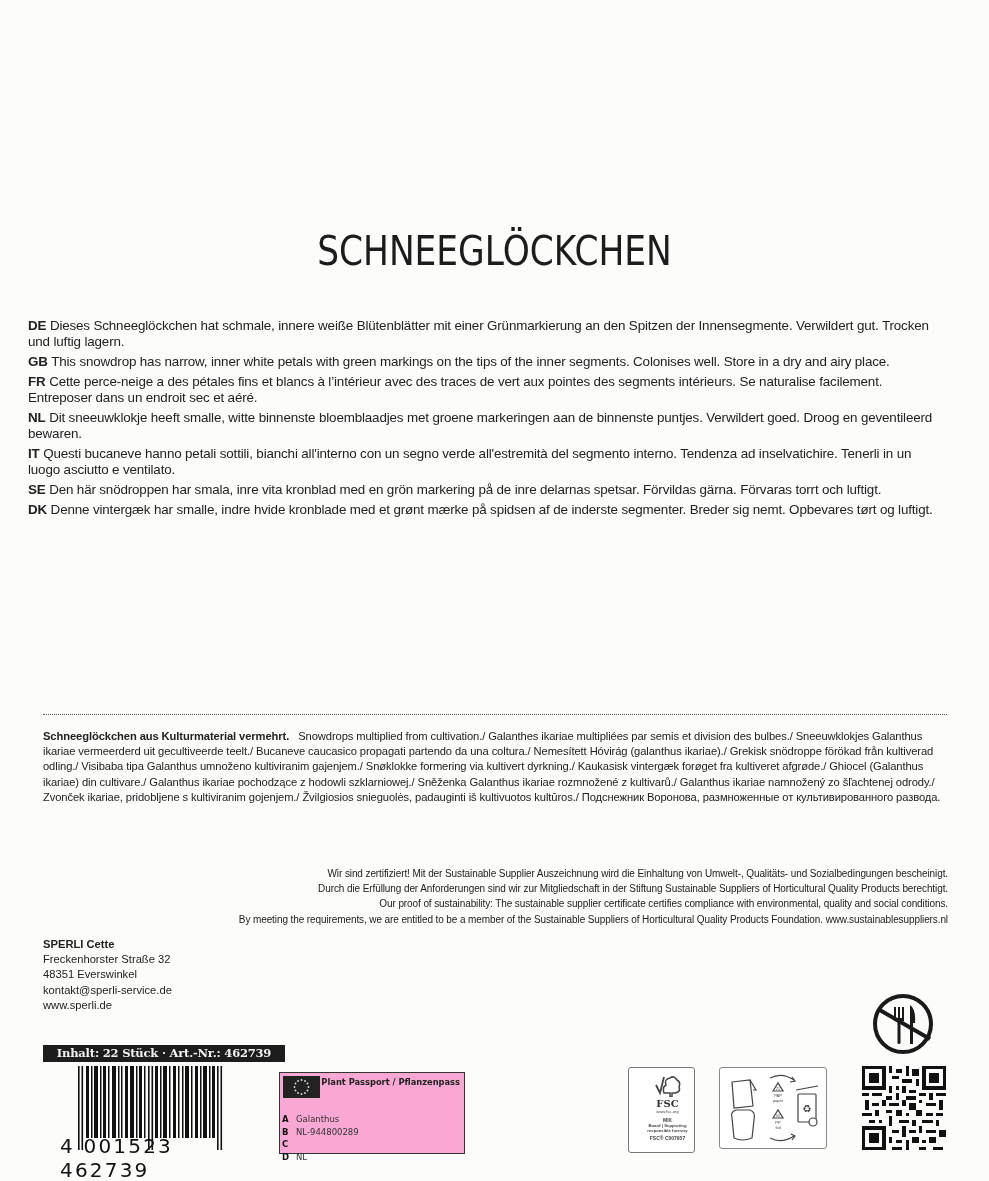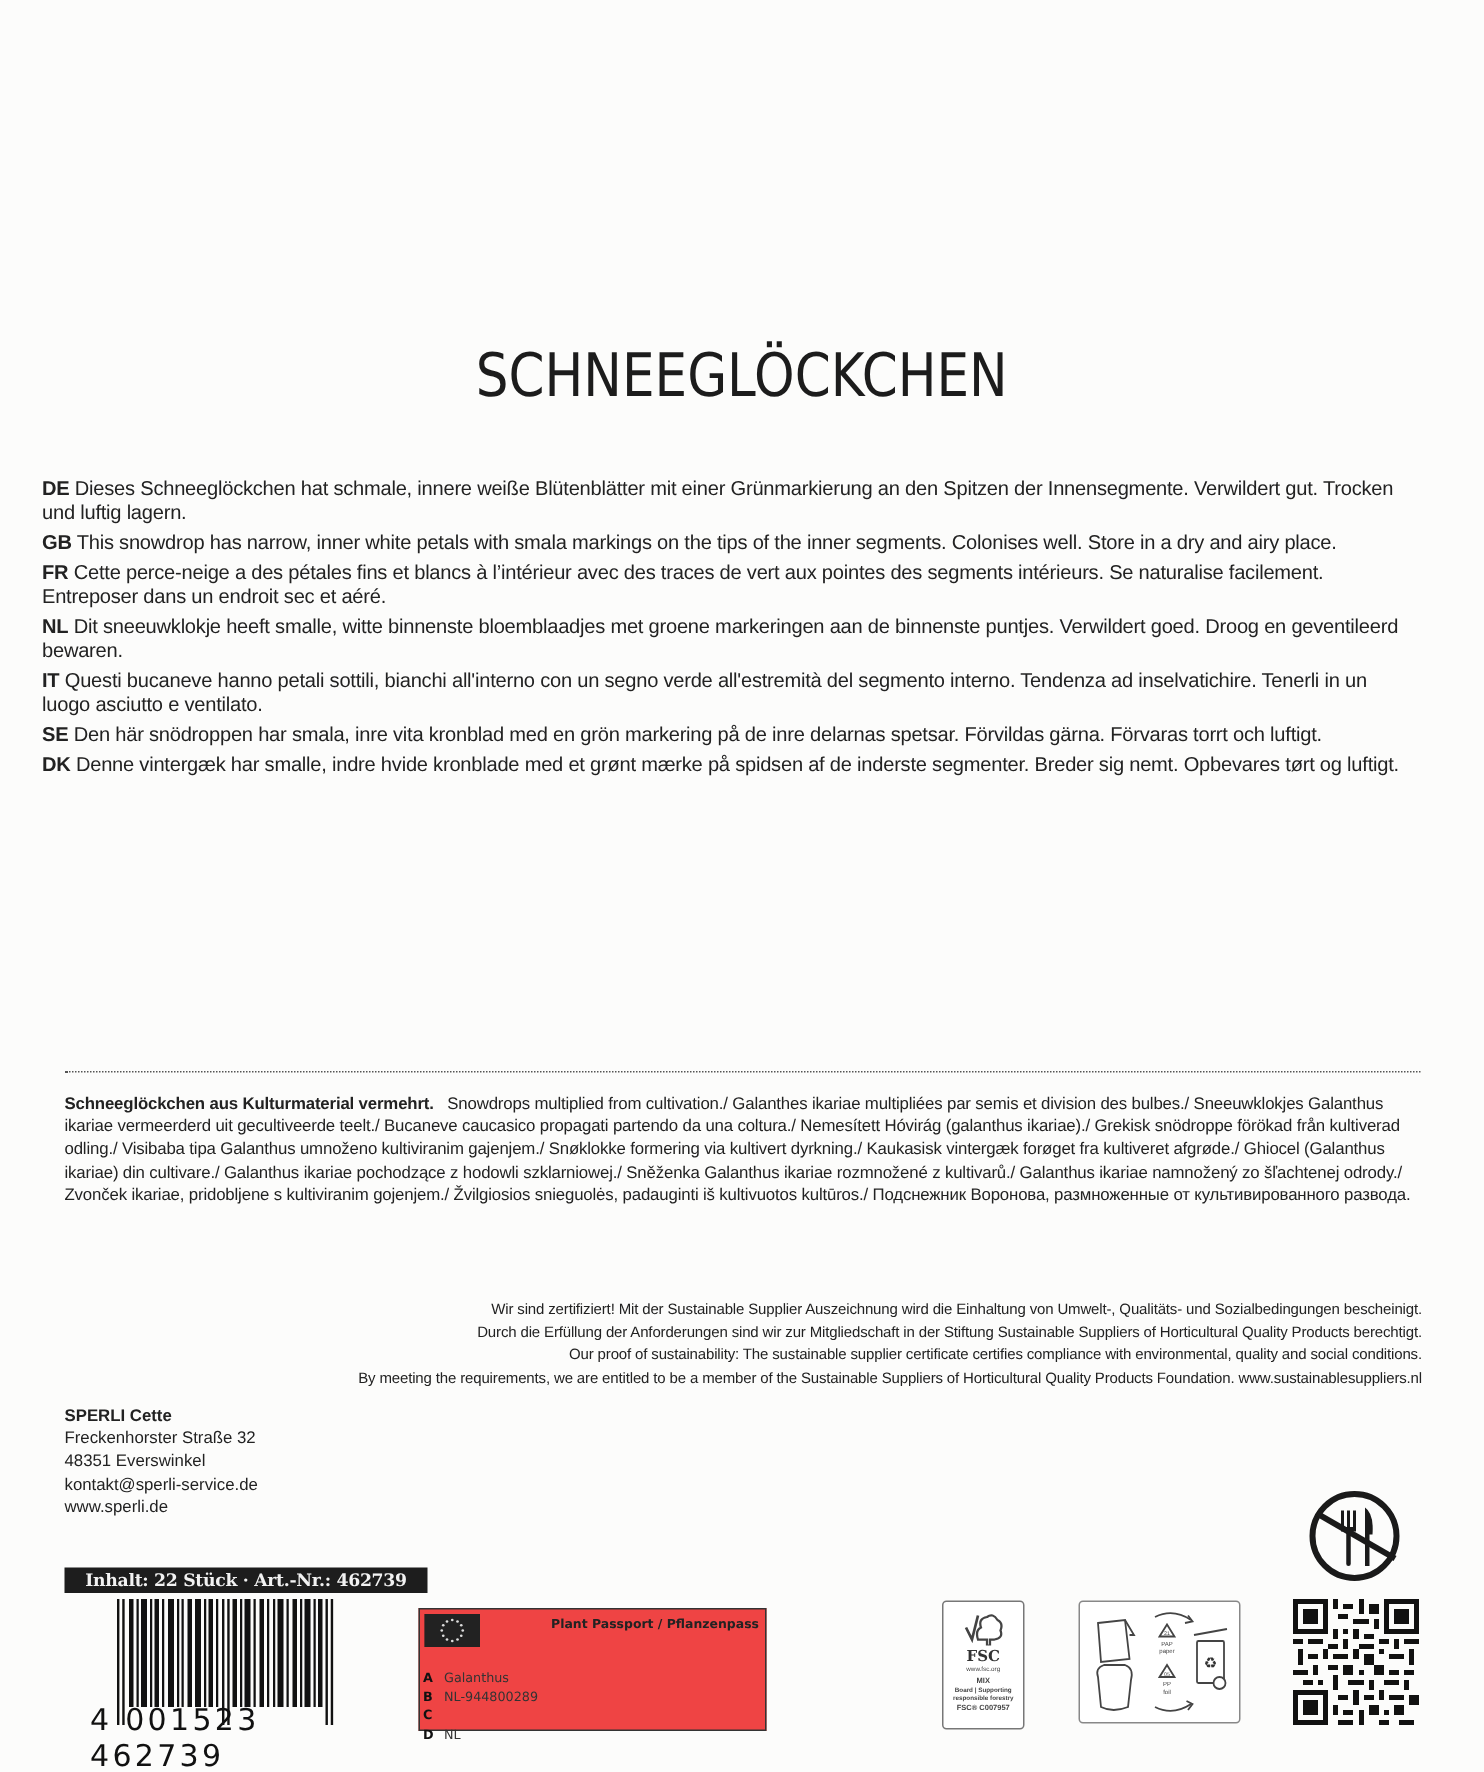--- a/index.html
+++ b/index.html
@@ -65,58 +65,58 @@
     position: absolute; left: 58px; top: 1066px; width: 182px; height: 88px;
   }
   .barcode-digits {
     position: absolute; left: 60px; top: 1134px; width: 180px;
     font-family: "DejaVu Sans", sans-serif; font-size: 20px;
     letter-spacing: 2.2px; color: #111;
     background: transparent;
   }
   .passport {
     position: absolute; left: 279px; top: 1072px; width: 184px; height: 80px;
-    border: 1.5px solid #333; background: #ef4444;
-    font-family: "DejaVu Sans", sans-serif; font-size: 8.5px; color: #333; padding-left: 46px;
+    border: 1.5px solid #333; background: #f9a8d4;
+    font-family: "DejaVu Sans", sans-serif; font-size: 8.5px; color: #333;
   }
   .passport .flag {
     position: absolute; left: 3px; top: 3px; width: 37px; height: 22px; background: #222;
   }
   .passport .ptitle {
     position: absolute; right: 4px; top: 4px; font-weight: bold; font-size: 8.3px; color: #222;
     white-space: nowrap;
   }
   .passport .rows { position: absolute; left: 2px; top: 40px; }
   .passport .row { height: 12.5px; line-height: 12.5px; white-space: nowrap; }
   .passport .row .k { display: inline-block; width: 14px; font-weight: bold; color: #111; }
   .fsc {
     position: absolute; left: 628px; top: 1067px; width: 53px; height: 84px;
     border: 1.2px solid #777; border-radius: 3px; background: #fff;
-    font-family: "Liberation Sans", sans-serif; color: #444; text-align: center;
+    font-family: "Liberation Sans", sans-serif; color: #444; text-align: center; padding-left: 12px;
   }
   .fsc .tree { margin-top: 5px; }
   .fsc .logo { font-family: "DejaVu Serif", serif; font-weight: bold; font-size: 10px; line-height: 10px; margin-top: -2px; color: #333; }
   .fsc .small { font-size: 4.2px; line-height: 5px; }
   .fsc .mix { font-size: 5px; margin-top: 3px; font-weight: bold; }
   .fsc .code { font-size: 5px; font-weight: bold; margin-top: 2px; }
   .recycle {
     position: absolute; left: 719px; top: 1067px; width: 106px; height: 80px;
     border: 1.2px solid #888; border-radius: 3px; background: #fff;
   }
   .nofood { position: absolute; left: 870px; top: 991px; width: 66px; height: 66px; }
   .qr { position: absolute; left: 862px; top: 1066px; width: 84px; height: 84px; }
 </style>
 </head>
 <body>
 
 <div class="title">SCHNEEGLÖCKCHEN</div>
 
 <div class="desc">
   <p><b>DE</b><span> Dieses Schneeglöckchen hat schmale, innere weiße Blütenblätter mit einer Grünmarkierung an den Spitzen der Innensegmente. Verwildert gut. Trocken und luftig lagern.</span></p>
-  <p><b>GB</b><span> This snowdrop has narrow, inner white petals with smala markings on the tips of the inner segments. Colonises well. Store in a dry and airy place.</span></p>
+  <p><b>GB</b><span> This snowdrop has narrow, inner white petals with green markings on the tips of the inner segments. Colonises well. Store in a dry and airy place.</span></p>
   <p><b>FR</b><span> Cette perce-neige a des pétales fins et blancs à l’intérieur avec des traces de vert aux pointes des segments intérieurs. Se naturalise facilement. Entreposer dans un endroit sec et aéré.</span></p>
   <p><b>NL</b><span> Dit sneeuwklokje heeft smalle, witte binnenste bloemblaadjes met groene markeringen aan de binnenste puntjes. Verwildert goed. Droog en geventileerd bewaren.</span></p>
   <p><b>IT</b><span> Questi bucaneve hanno petali sottili, bianchi all'interno con un segno verde all'estremità del segmento interno. Tendenza ad inselvatichire. Tenerli in un luogo asciutto e ventilato.</span></p>
   <p><b>SE</b><span> Den här snödroppen har smala, inre vita kronblad med en grön markering på de inre delarnas spetsar. Förvildas gärna. Förvaras torrt och luftigt.</span></p>
   <p><b>DK</b><span> Denne vintergæk har smalle, indre hvide kronblade med et grønt mærke på spidsen af de inderste segmenter. Breder sig nemt. Opbevares tørt og luftigt.</span></p>
 </div>
 
 <div class="dotline"></div>
 
 <div class="propagation">

